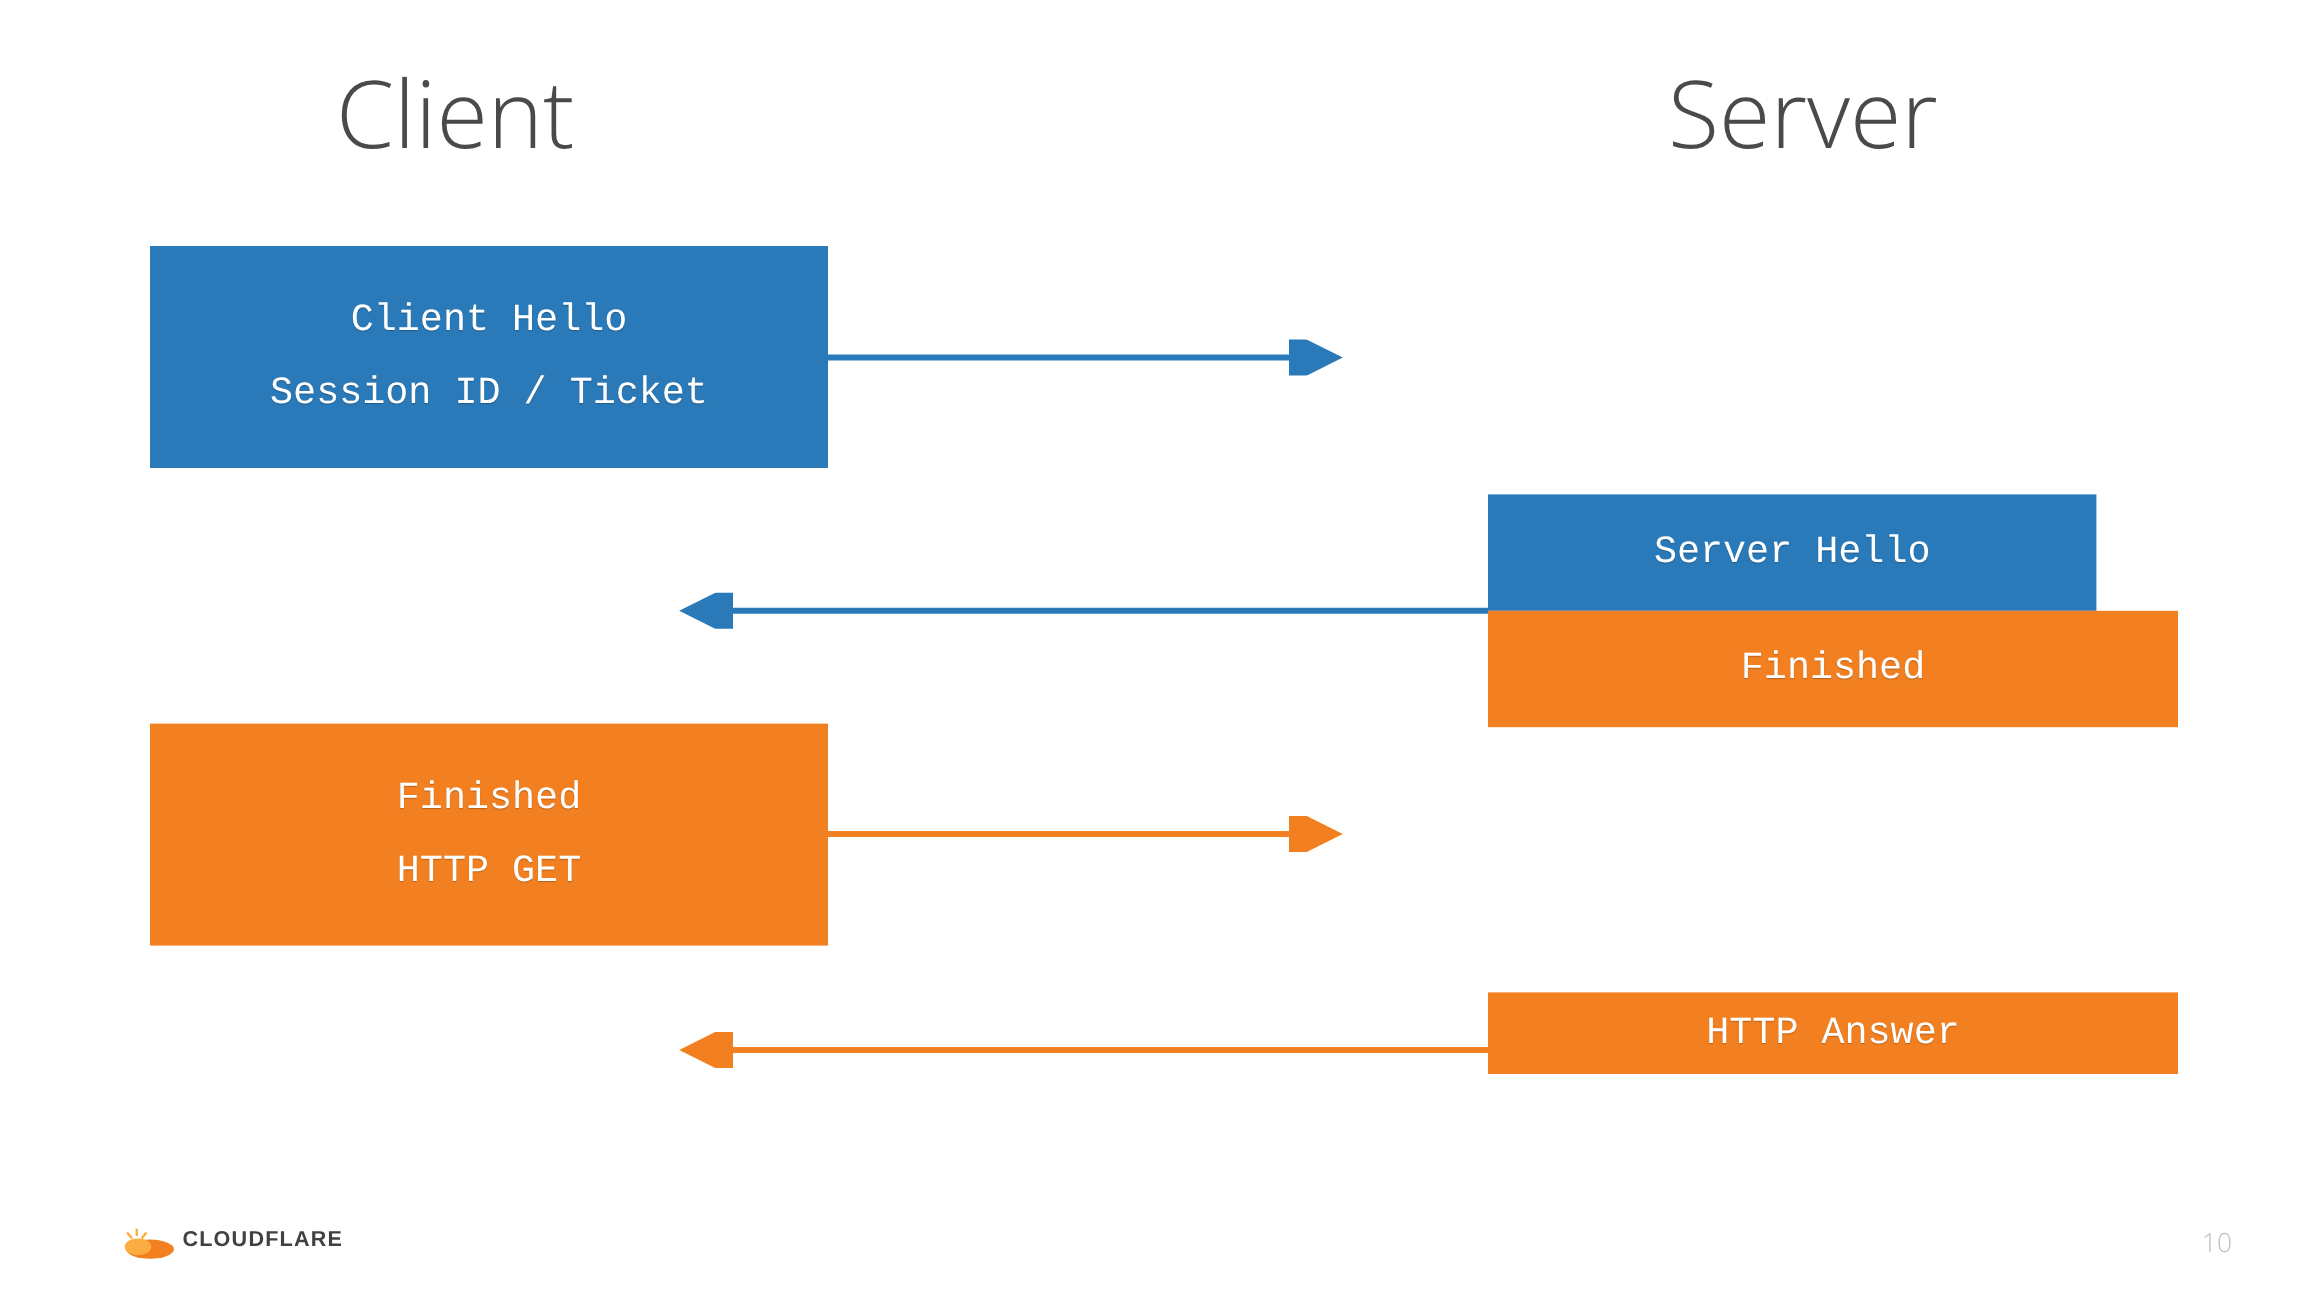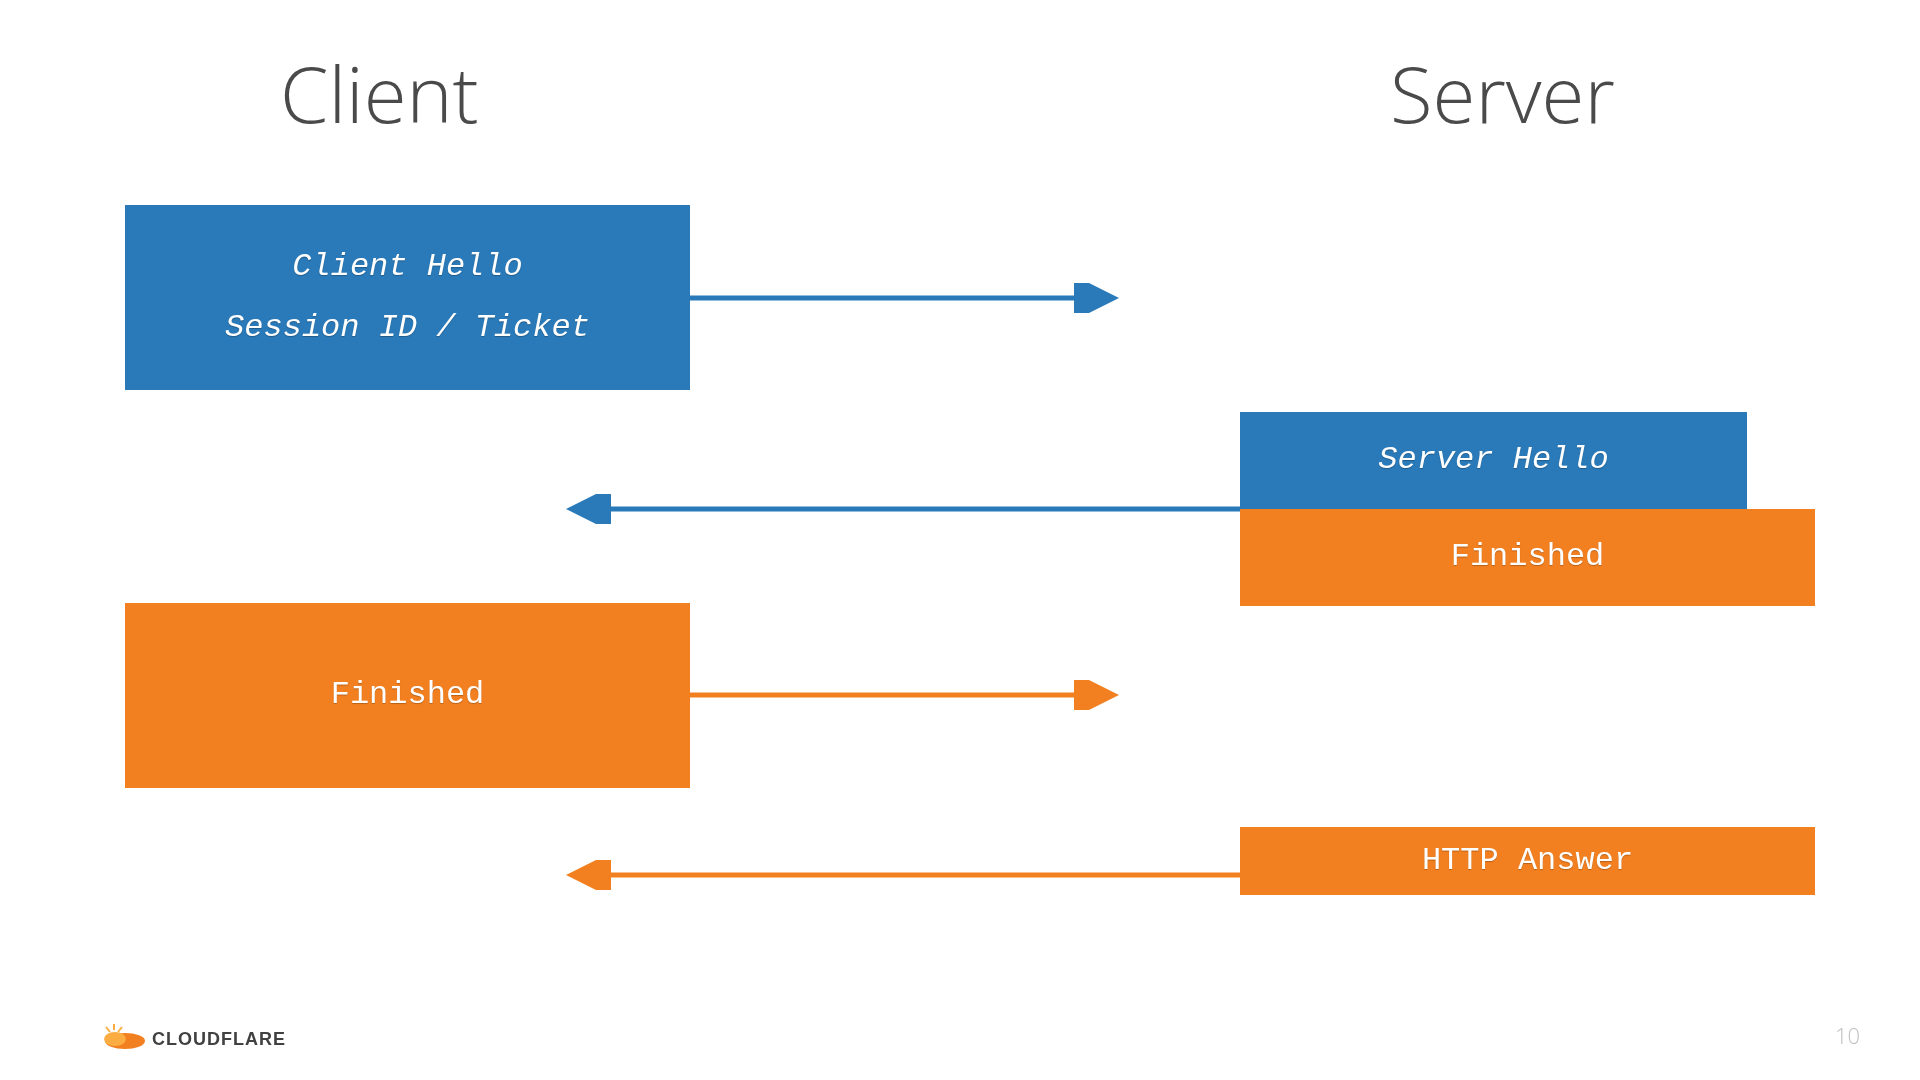--- a/index.html
+++ b/index.html
@@ -27,40 +27,40 @@
     flex-direction: column;
     justify-content: center;
     align-items: center;
     font-size: 32px;
   }
   .box .line {
     font-family: "Menlo", "Consolas", "Courier New", monospace;
     line-height: 1.9;
     text-shadow: 0 1px 1px rgba(0,0,0,0.25);
   }
-  .blue  { background: #2a7ab9; font-style: italic; }
+  .blue  { background: #2a7ab9; }
   .orange{ background: #f38020; }
   .arrow {
     position: absolute;
     pointer-events: none;
   }
   .page-number {
     position: absolute;
     right: 60px;
     bottom: 30px;
     color: #bfbfbf;
     font-size: 22px;
     font-weight: 300;
   }
   .logo {
     position: absolute;
     left: 100px;
     bottom: 30px;
     display: flex;
-    align-items: flex-end;
+    align-items: flex-start;
     gap: 6px;
   }
   .logo-text {
     font-family: Arial, sans-serif;
     font-weight: 700;
     letter-spacing: 1px;
     font-size: 18px;
     color: #414142;
   }
 </style>
@@ -96,20 +96,21 @@
   <defs>
     <marker id="ar-blue-l" viewBox="0 0 10 10" refX="8" refY="5" markerWidth="9" markerHeight="9" orient="auto-start-reverse">
       <path d="M 0 0 L 10 5 L 0 10 z" fill="#2a7ab9"></path>
     </marker>
   </defs>
   <line x1="685" y1="15" x2="20" y2="15" stroke="#2a7ab9" stroke-width="5" marker-end="url(#ar-blue-l)"></line>
 </svg>
 
 <div class="box orange" style="left:125px; top:603px; width:565px; height:185px;">
   <div class="line">Finished</div>
+  <div class="line">HTTP GET</div>
 </div>
 
 <svg class="arrow" style="left:690px; top:680px;" width="440" height="30">
   <defs>
     <marker id="ar-or-r" viewBox="0 0 10 10" refX="8" refY="5" markerWidth="9" markerHeight="9" orient="auto-start-reverse">
       <path d="M 0 0 L 10 5 L 0 10 z" fill="#f38020"></path>
     </marker>
   </defs>
   <line x1="0" y1="15" x2="420" y2="15" stroke="#f38020" stroke-width="5" marker-end="url(#ar-or-r)"></line>
 </svg>

